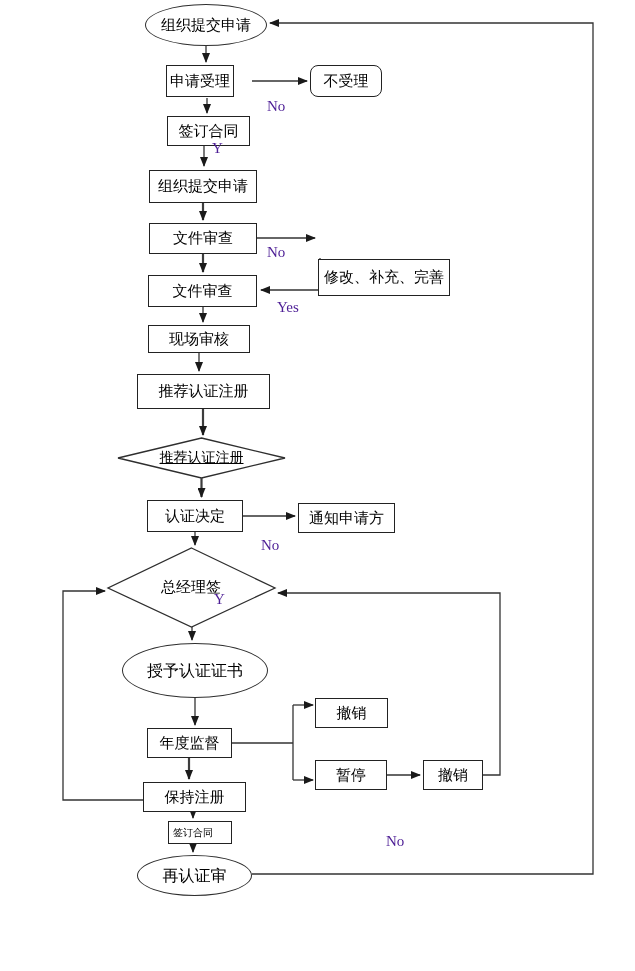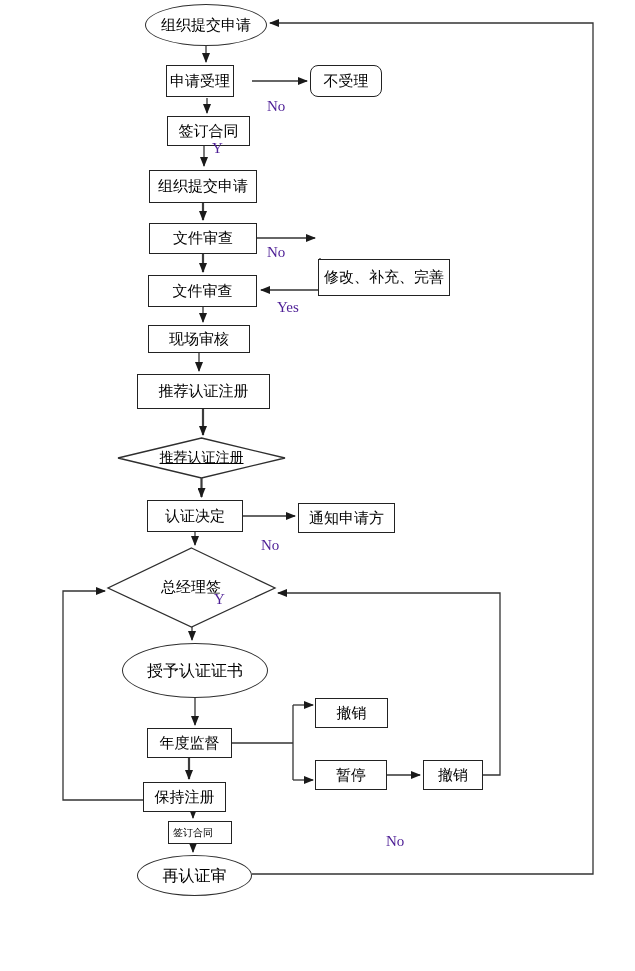--- a/index.html
+++ b/index.html
@@ -103,21 +103,21 @@
   <div class="node ellipse mid" style="left:122px;top:643px;width:146px;height:55px;">授予认证证书</div>
 
   <div class="node rect" style="left:147px;top:728px;width:85px;height:30px;">年度监督</div>
 
   <div class="node rect" style="left:315px;top:698px;width:73px;height:30px;">撤销</div>
 
   <div class="node rect" style="left:315px;top:760px;width:72px;height:30px;">暂停</div>
 
   <div class="node rect" style="left:423px;top:760px;width:60px;height:30px;">撤销</div>
 
-  <div class="node rect" style="left:143px;top:782px;width:83px;height:30px;">保持注册</div>
+  <div class="node rect" style="left:143px;top:782px;width:103px;height:30px;">保持注册</div>
 
   <div class="node rect small" style="left:168px;top:821px;width:64px;height:23px;">签订合同</div>
 
   <div class="node ellipse mid" style="left:137px;top:855px;width:115px;height:41px;">再认证审</div>
 
   <div class="elabel" style="left:267px;top:57px;">No</div>
   <div class="elabel" style="left:212px;top:99px;">Y</div>
   <div class="elabel" style="left:267px;top:203px;">No</div>
   <div class="elabel" style="left:277px;top:258px;">Yes</div>
   <div class="elabel" style="left:261px;top:496px;">No</div>

